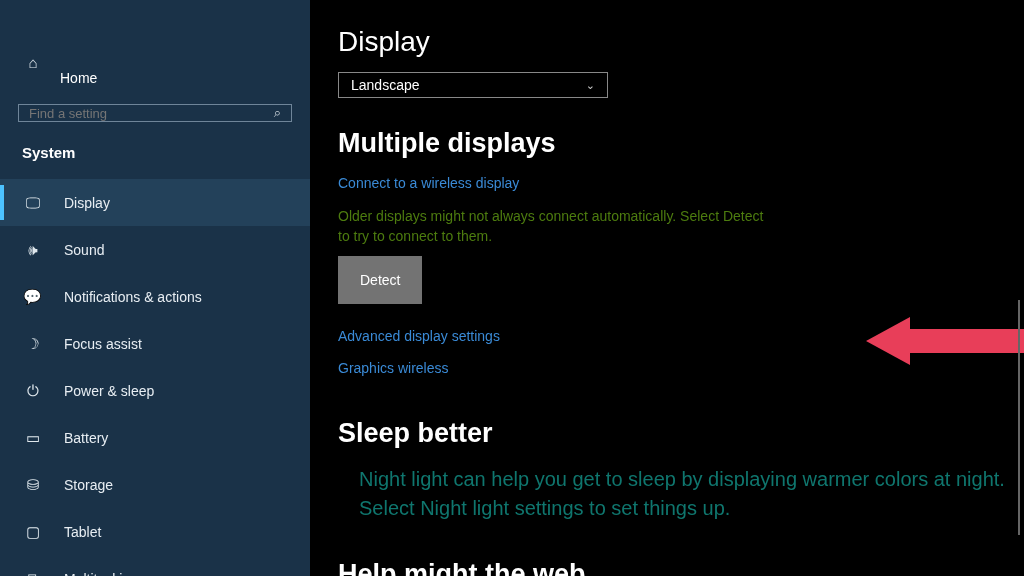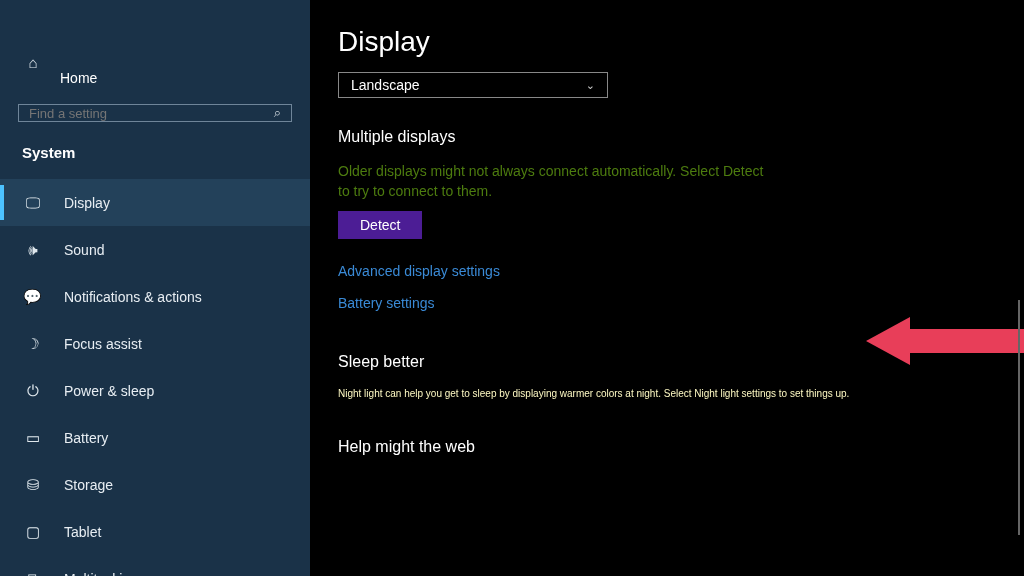--- a/index.html
+++ b/index.html
@@ -21,25 +21,25 @@
 .nav-item .icon { width: 18px; display:flex; justify-content:center; align-items:center; }
 .nav-item .label { margin-left: 22px; color: #e8eef3; }
 .nav-item.active { background: #23415a; }
 .nav-item.active::before { content: ""; position: absolute; left: 0; top: 6px; bottom: 6px; width: 4px; background: #4cc2ff; }
 
 
 .main { flex: 1; background: #000; padding: 26px 0 0 28px; position: relative; overflow: hidden; }
 .page-title { font-size: 28px; font-weight: 400; margin-bottom: 14px; }
 .select-box { width: 270px; height: 26px; border: 1px solid #888; display: flex; align-items: center; justify-content: space-between; padding: 0 12px; font-size: 14px; cursor: pointer; margin-bottom: 30px; }
 .chev { font-size: 11px; color: #ccc; }
-.section-h { font-size: 16px; font-weight: 400; margin-bottom: 16px; }
+.section-h { font-size: 27px; font-weight: 700; margin-bottom: 16px; }
 .link { color: #3a8ad6; font-size: 14px; display: block; margin-bottom: 16px; cursor: pointer; }
 .body-text { font-size: 14px; color: #4d7c0f; max-width: 430px; line-height: 1.4; margin-bottom: 10px; }
-.body-text-wide { font-size: 10px; color: #fef9c3; max-width: 660px; line-height: 1.45; margin-bottom: 10px; }
-.detect-btn { background: #4c1d95; color: #fff; border: none; padding: 6px 22px; font-size: 14px; cursor: pointer; margin-bottom: 24px; }
+.body-text-wide { font-size: 20px; color: #0f766e; max-width: 660px; line-height: 1.45; margin-bottom: 10px; margin-left: 21px; }
+.detect-btn { background: #737373; color: #fff; border: none; padding: 16px 22px; font-size: 14px; cursor: pointer; margin-bottom: 24px; }
 .gap { height: 26px; }
 .scrollbar-stub { position: absolute; right: 4px; top: 300px; width: 2px; height: 235px; background: #666; }
 
 
 .arrow { position: absolute; left: 556px; top: 317px; width: 200px; height: 48px; }
 .arrow-shaft { position: absolute; left: 40px; top: 12px; height: 24px; width: 152px; background: #e83e59; border-radius: 0 14px 14px 0; }
 .arrow-head { position: absolute; left: 0; top: 0; width: 0; height: 0; border-top: 24px solid transparent; border-bottom: 24px solid transparent; border-right: 44px solid #e83e59; }
 
 
 .i { font-style: normal; color: #dfe7ec; font-size: 15px; line-height:1; }
@@ -125,24 +125,25 @@
 
   <main class="main">
     <h1 class="page-title">Display</h1>
 
     <div class="select-box">
       <span>Landscape</span>
       <span class="chev">⌄</span>
     </div>
 
     <h2 class="section-h">Multiple displays</h2>
+    <a class="link">Connect to a wireless display</a>
     <p class="body-text">Older displays might not always connect automatically. Select Detect to try to connect to them.</p>
     <button class="detect-btn">Detect</button>
     <a class="link">Advanced display settings</a>
-    <a class="link">Battery settings</a>
+    <a class="link">Graphics wireless</a>
 
     <div class="gap"></div>
 
     <h2 class="section-h">Sleep better</h2>
     <p class="body-text-wide">Night light can help you get to sleep by displaying warmer colors at night. Select Night light settings to set things up.</p>
 
     <div class="gap"></div>
 
     <h2 class="section-h">Help might the web</h2>
 

